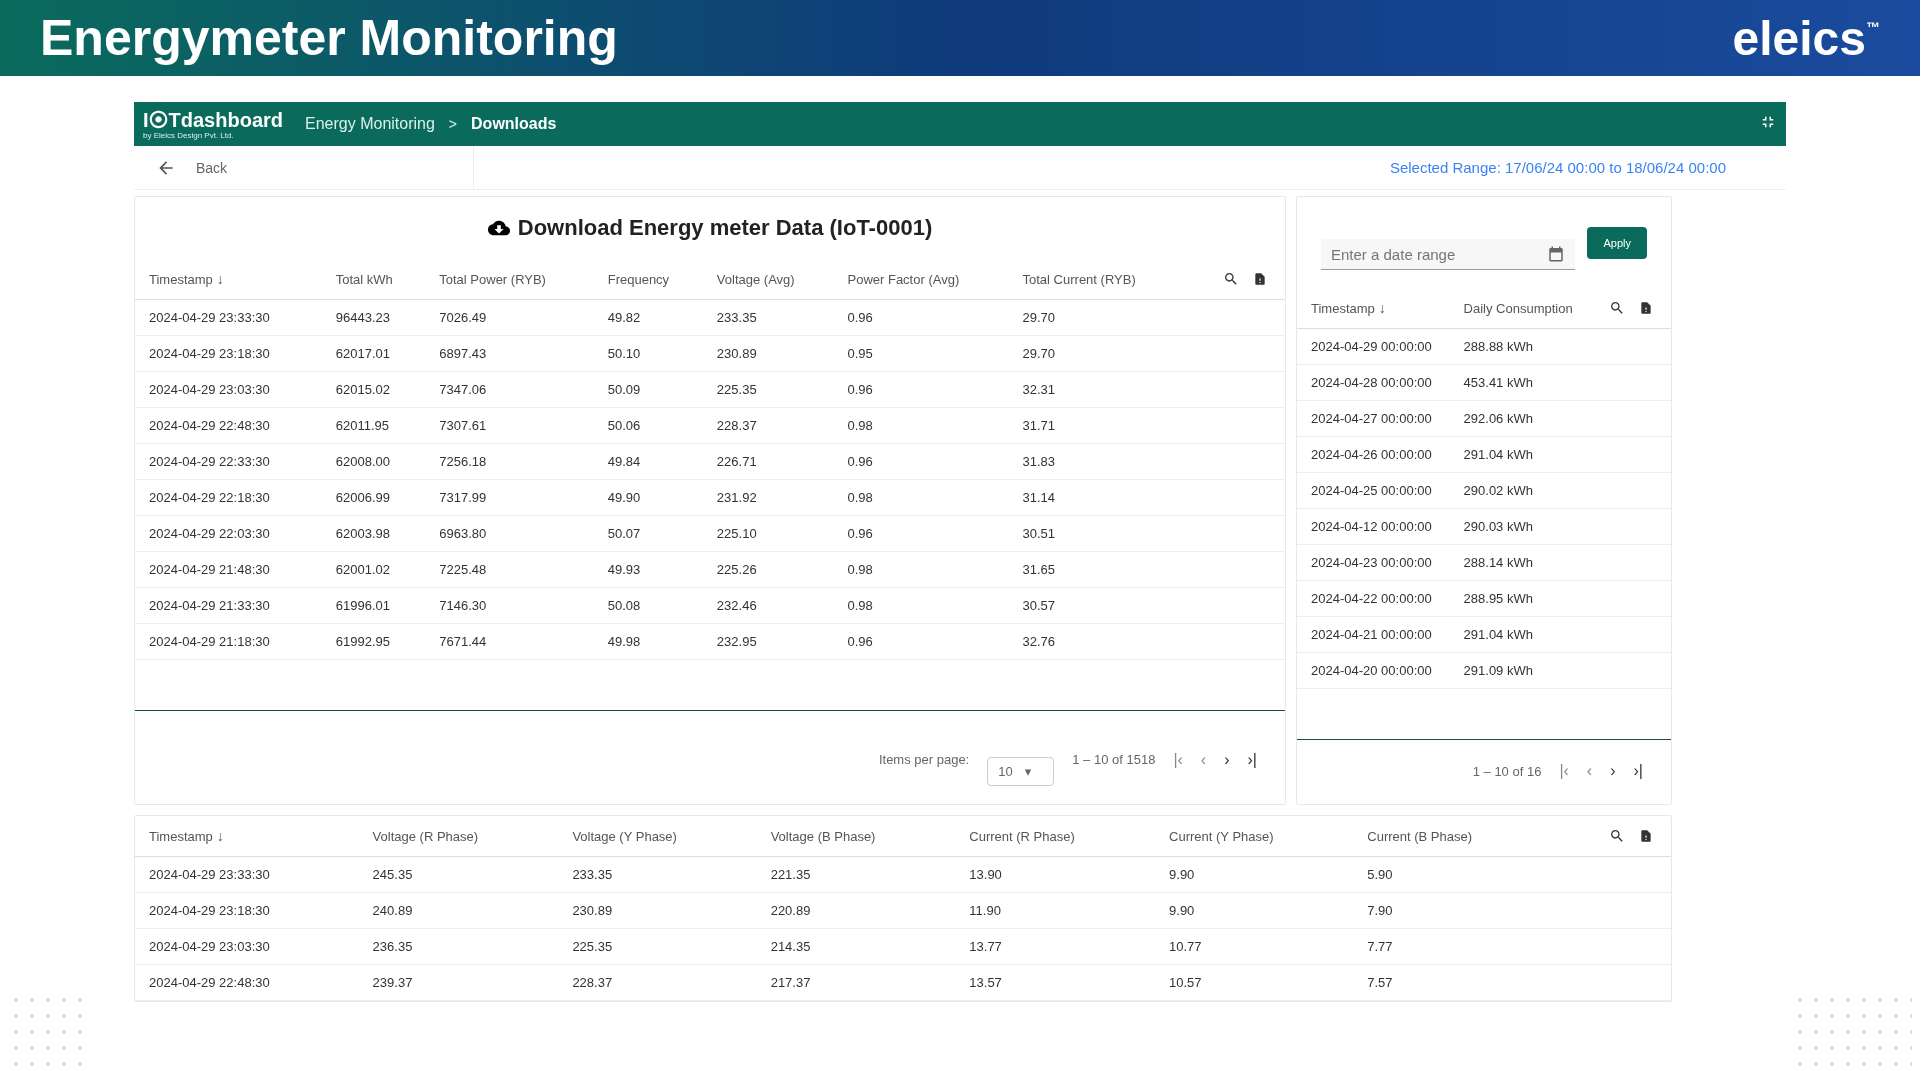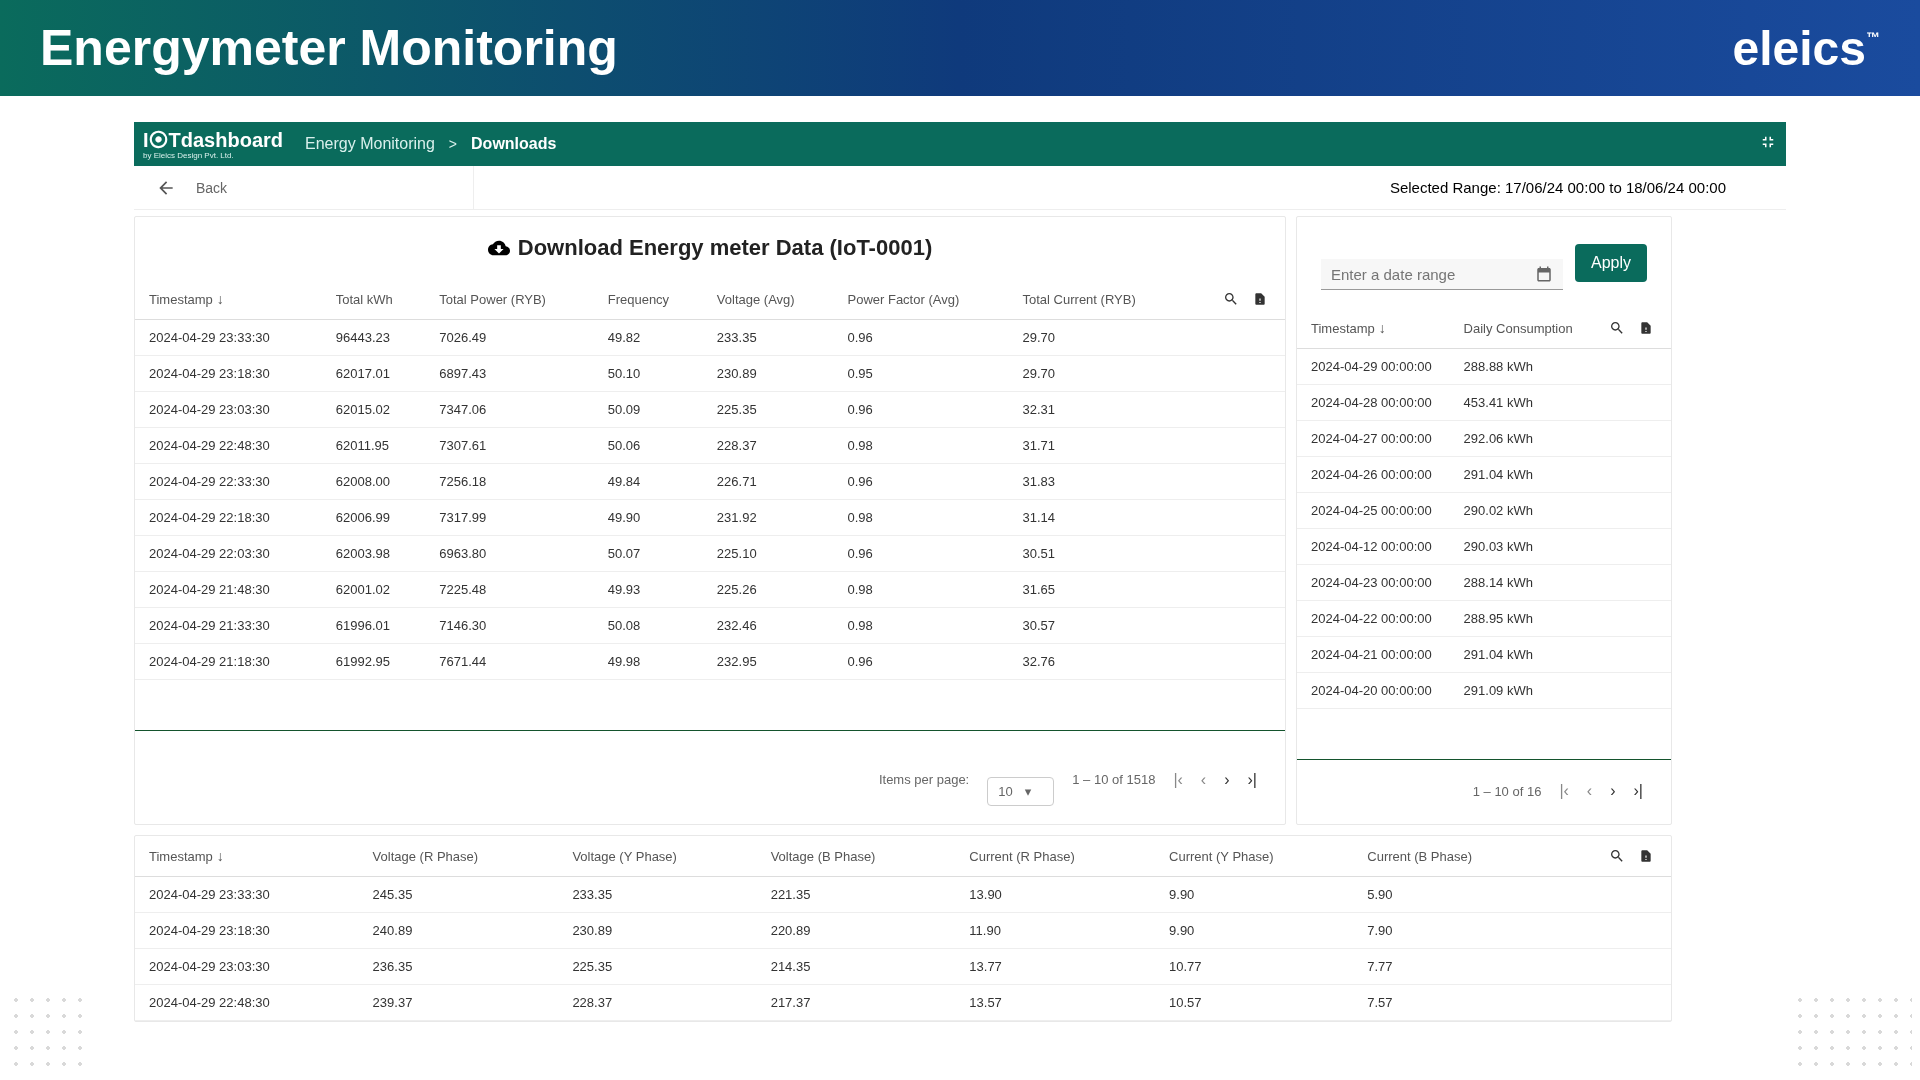--- a/index.html
+++ b/index.html
@@ -1,46 +1,46 @@
 <!DOCTYPE html>
 <html><head>
 <meta charset="utf-8">
 <style>
 * { box-sizing: border-box; margin: 0; padding: 0; }
 body { font-family: Arial, Helvetica, sans-serif; background: #ffffff; width: 1920px; height: 1080px; overflow: hidden; }
-.banner { background: linear-gradient(90deg, #0a6b5c 0%, #0f3a7c 50%, #1a4b9e 100%); height: 96px; display: flex; align-items: center; justify-content: space-between; padding: 0 40px; }
+.banner { background: linear-gradient(90deg, #0a6b5c 0%, #0f3a7c 50%, #1a4b9e 100%); height: 76px; display: flex; align-items: center; justify-content: space-between; padding: 0 40px; }
 .banner-title { color: #fff; font-size: 50px; font-weight: 700; }
 .banner-logo { color: #fff; font-size: 48px; font-weight: 700; display: flex; align-items: flex-start; }
 .banner-logo sup { font-size: 14px; margin-top: 8px; }
 .app-wrap { padding: 26px 134px 0 134px; }
 .topbar { background: #0a6b5c; height: 44px; display: flex; align-items: center; padding: 0 9px; justify-content: space-between; }
 .topbar-left { display: flex; align-items: center; gap: 22px; }
 .topbar-logo { color: #fff; font-size: 20px; font-weight: 700; display: flex; align-items: baseline; gap: 2px; }
 .topbar-logo-sub { font-size: 8px; color: #d9f0ec; display: block; line-height: 1; }
 .breadcrumb { display: flex; align-items: center; gap: 14px; }
 .breadcrumb span { color: #d9f0ec; font-size: 16px; }
 .breadcrumb .active { color: #fff; font-weight: 600; }
 .breadcrumb .sep { color: #d9f0ec; font-size: 14px; }
 .topbar-right svg { fill: #fff; }
 .subheader { background: #fff; height: 44px; display: flex; align-items: center; justify-content: space-between; border-bottom: 1px solid #eee; }
 .back-btn { display: flex; align-items: center; gap: 20px; padding: 0 22px; height: 100%; cursor: pointer; width: 340px; border-right: 1px solid #eee; }
 .back-btn svg { fill: #555; }
 .back-btn span { color: #666; font-size: 14px; }
-.range-txt { color: #000000; font-size: 15px; padding-right: 60px; }
+.range-txt { color: #3b82f6; font-size: 15px; padding-right: 60px; }
 .content-row { display: flex; gap: 10px; margin-top: 6px; }
 .card { background: #fff; border: 1px solid #e8e8e8; border-radius: 2px; }
 .card-main { width: 1152px; }
 .card-side { width: 376px; }
 .card-header { display: flex; align-items: center; justify-content: center; padding: 18px 0; gap: 8px; }
 .card-header-title { font-size: 22px; font-weight: 700; color: #222; }
 .cloud-icon { width: 22px; height: 22px; }
 .side-controls { display: flex; align-items: center; gap: 12px; padding: 18px 24px; }
 .date-input-wrap { flex: 1; display: flex; align-items: center; border-bottom: 1px solid #999; padding: 6px 10px; background: #f7f7f7; margin-top: 24px; }
 .date-input-wrap input { border: none; outline: none; flex: 1; font-size: 15px; color: #777; background: transparent; }
-.apply-btn { background: #0a6b5c; color: #fff; border: none; border-radius: 4px; padding: 10px 16px; font-size: 16px; cursor: pointer; }
+.apply-btn { background: #0a6b5c; color: #fff; border: none; border-radius: 4px; padding: 10px 16px; font-size: 11px; cursor: pointer; }
 table { width: 100%; border-collapse: collapse; }
 th { text-align: left; font-size: 13px; font-weight: 400; color: #555; padding: 12px 8px 12px 14px; border-bottom: 1px solid #ddd; }
 td { font-size: 13px; color: #333; padding: 10px 8px 10px 14px; border-bottom: 1px solid #eee; }
 .th-with-icon { display: inline-flex; align-items: center; gap: 4px; }
 .sort-arrow { font-size: 14px; }
 .table-actions { display: flex; gap: 14px; align-items: center; justify-content: flex-end; padding-right: 10px; }
 .table-actions svg { fill: #333; cursor: pointer; }
 .paginator { display: flex; align-items: center; justify-content: flex-end; gap: 18px; padding: 22px 28px 18px 0; font-size: 13px; color: #666; border-top: 1px solid #14532d; margin-top: 50px; }
 .paginator-side { margin-top: 50px; }
 .ipp-select { border: 1px solid #ccc; border-radius: 4px; padding: 6px 22px 6px 10px; font-size: 13px; position: relative; display: inline-flex; align-items: center; gap: 12px; cursor: pointer; margin-top: 24px; }

